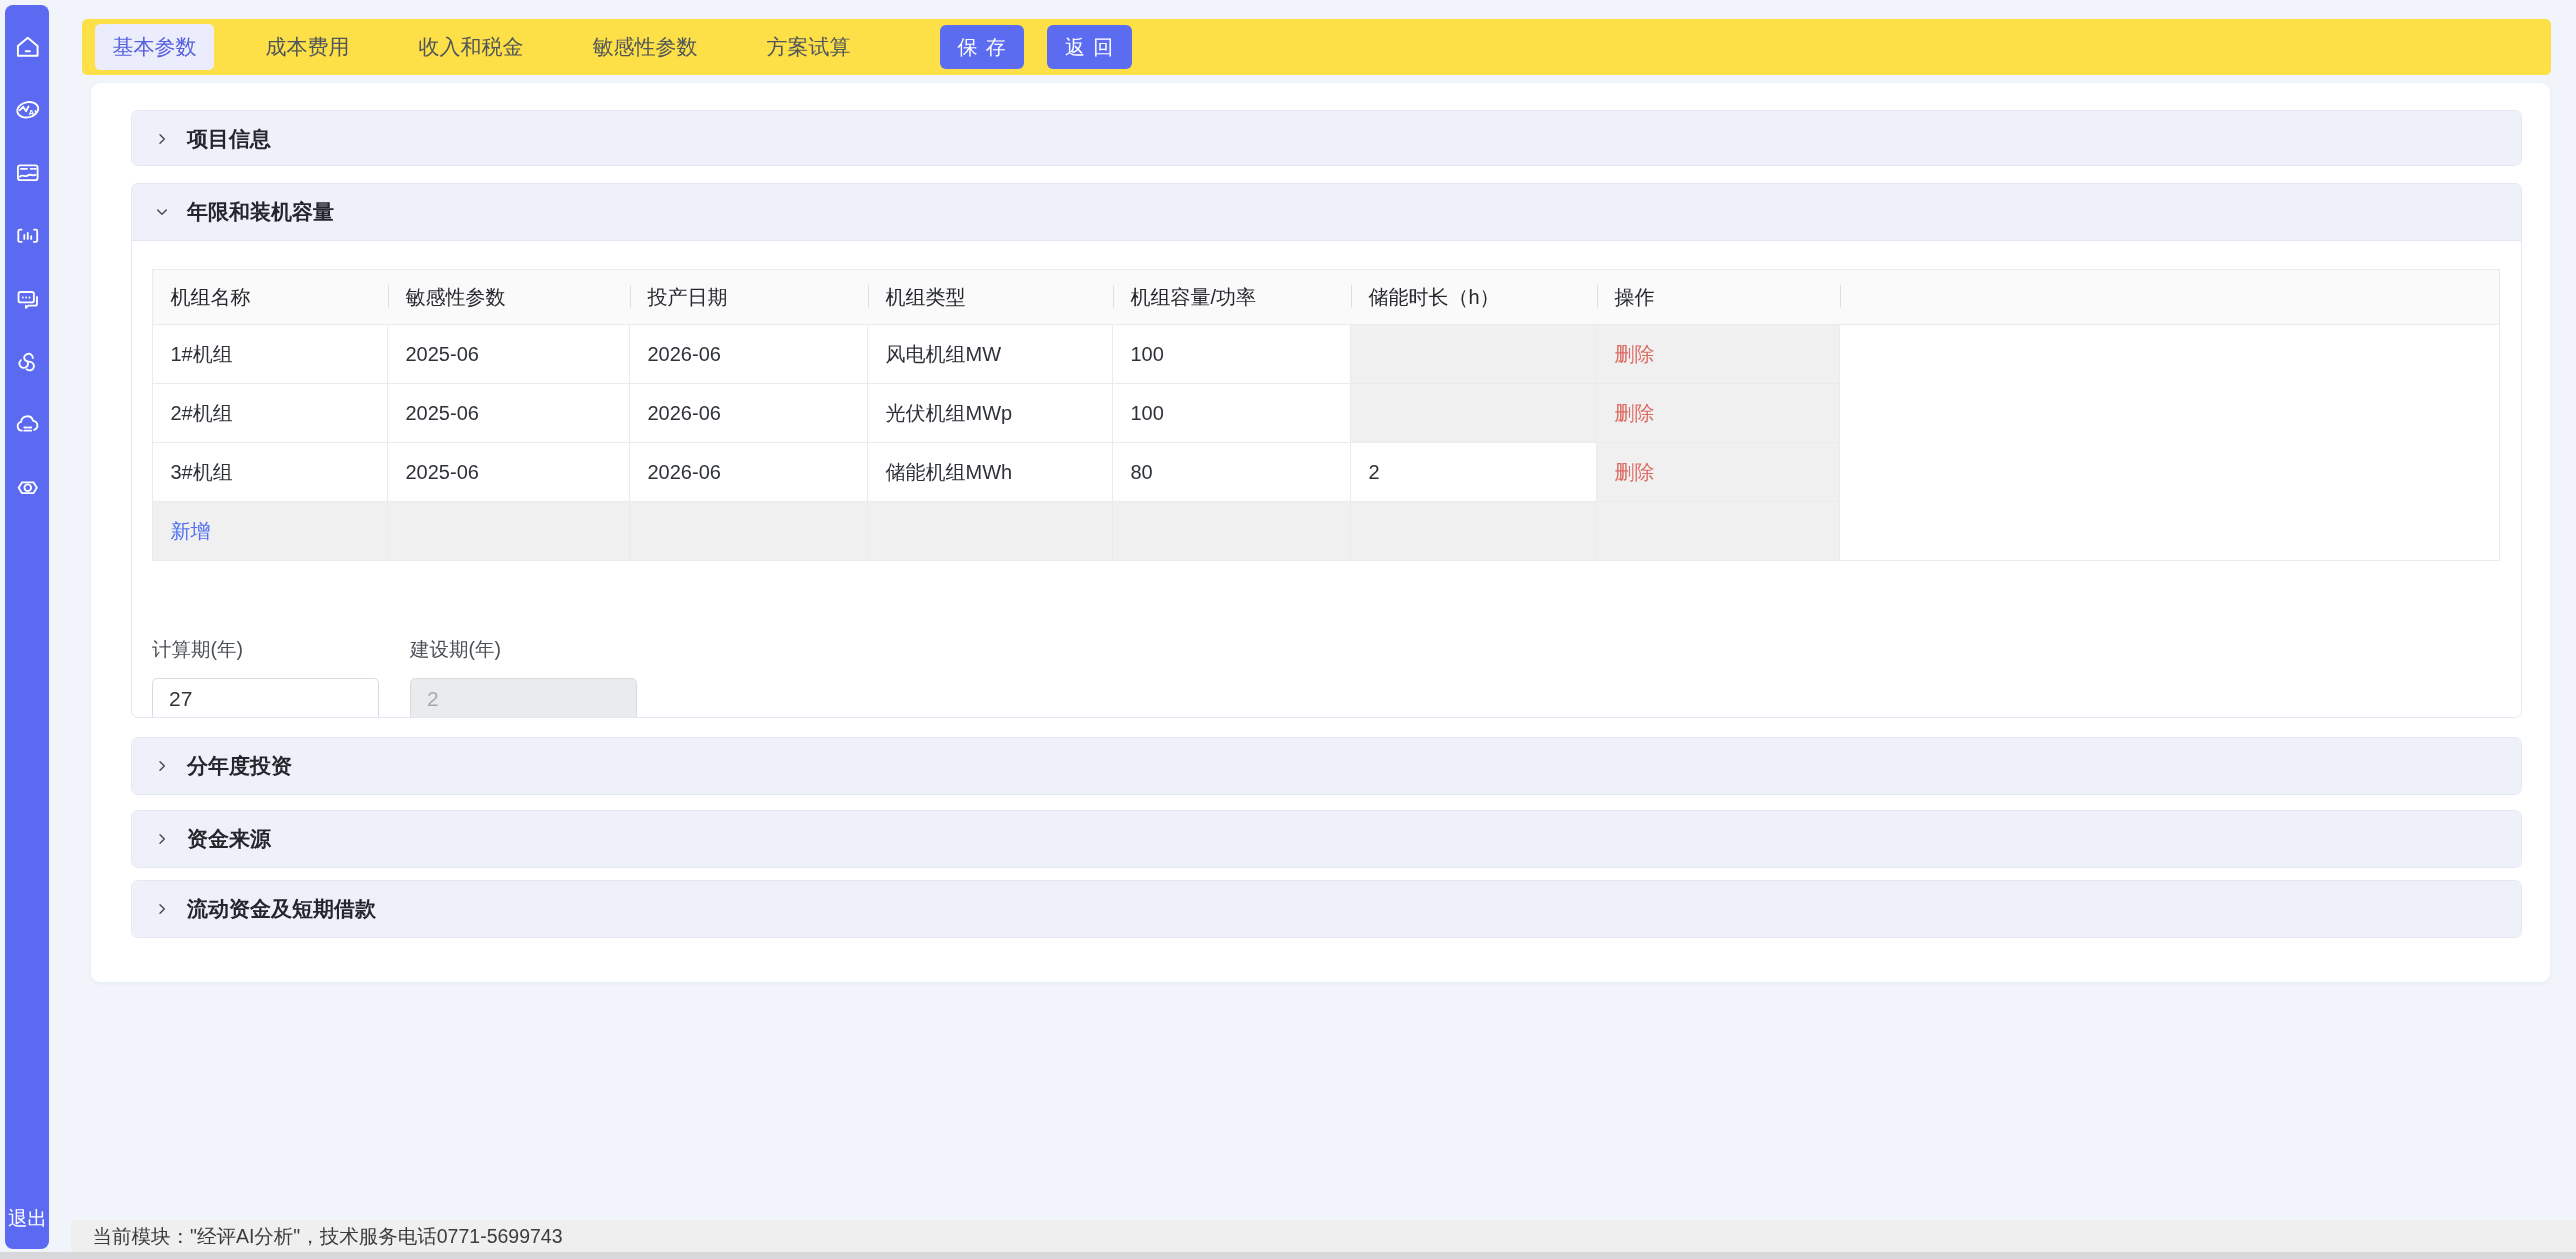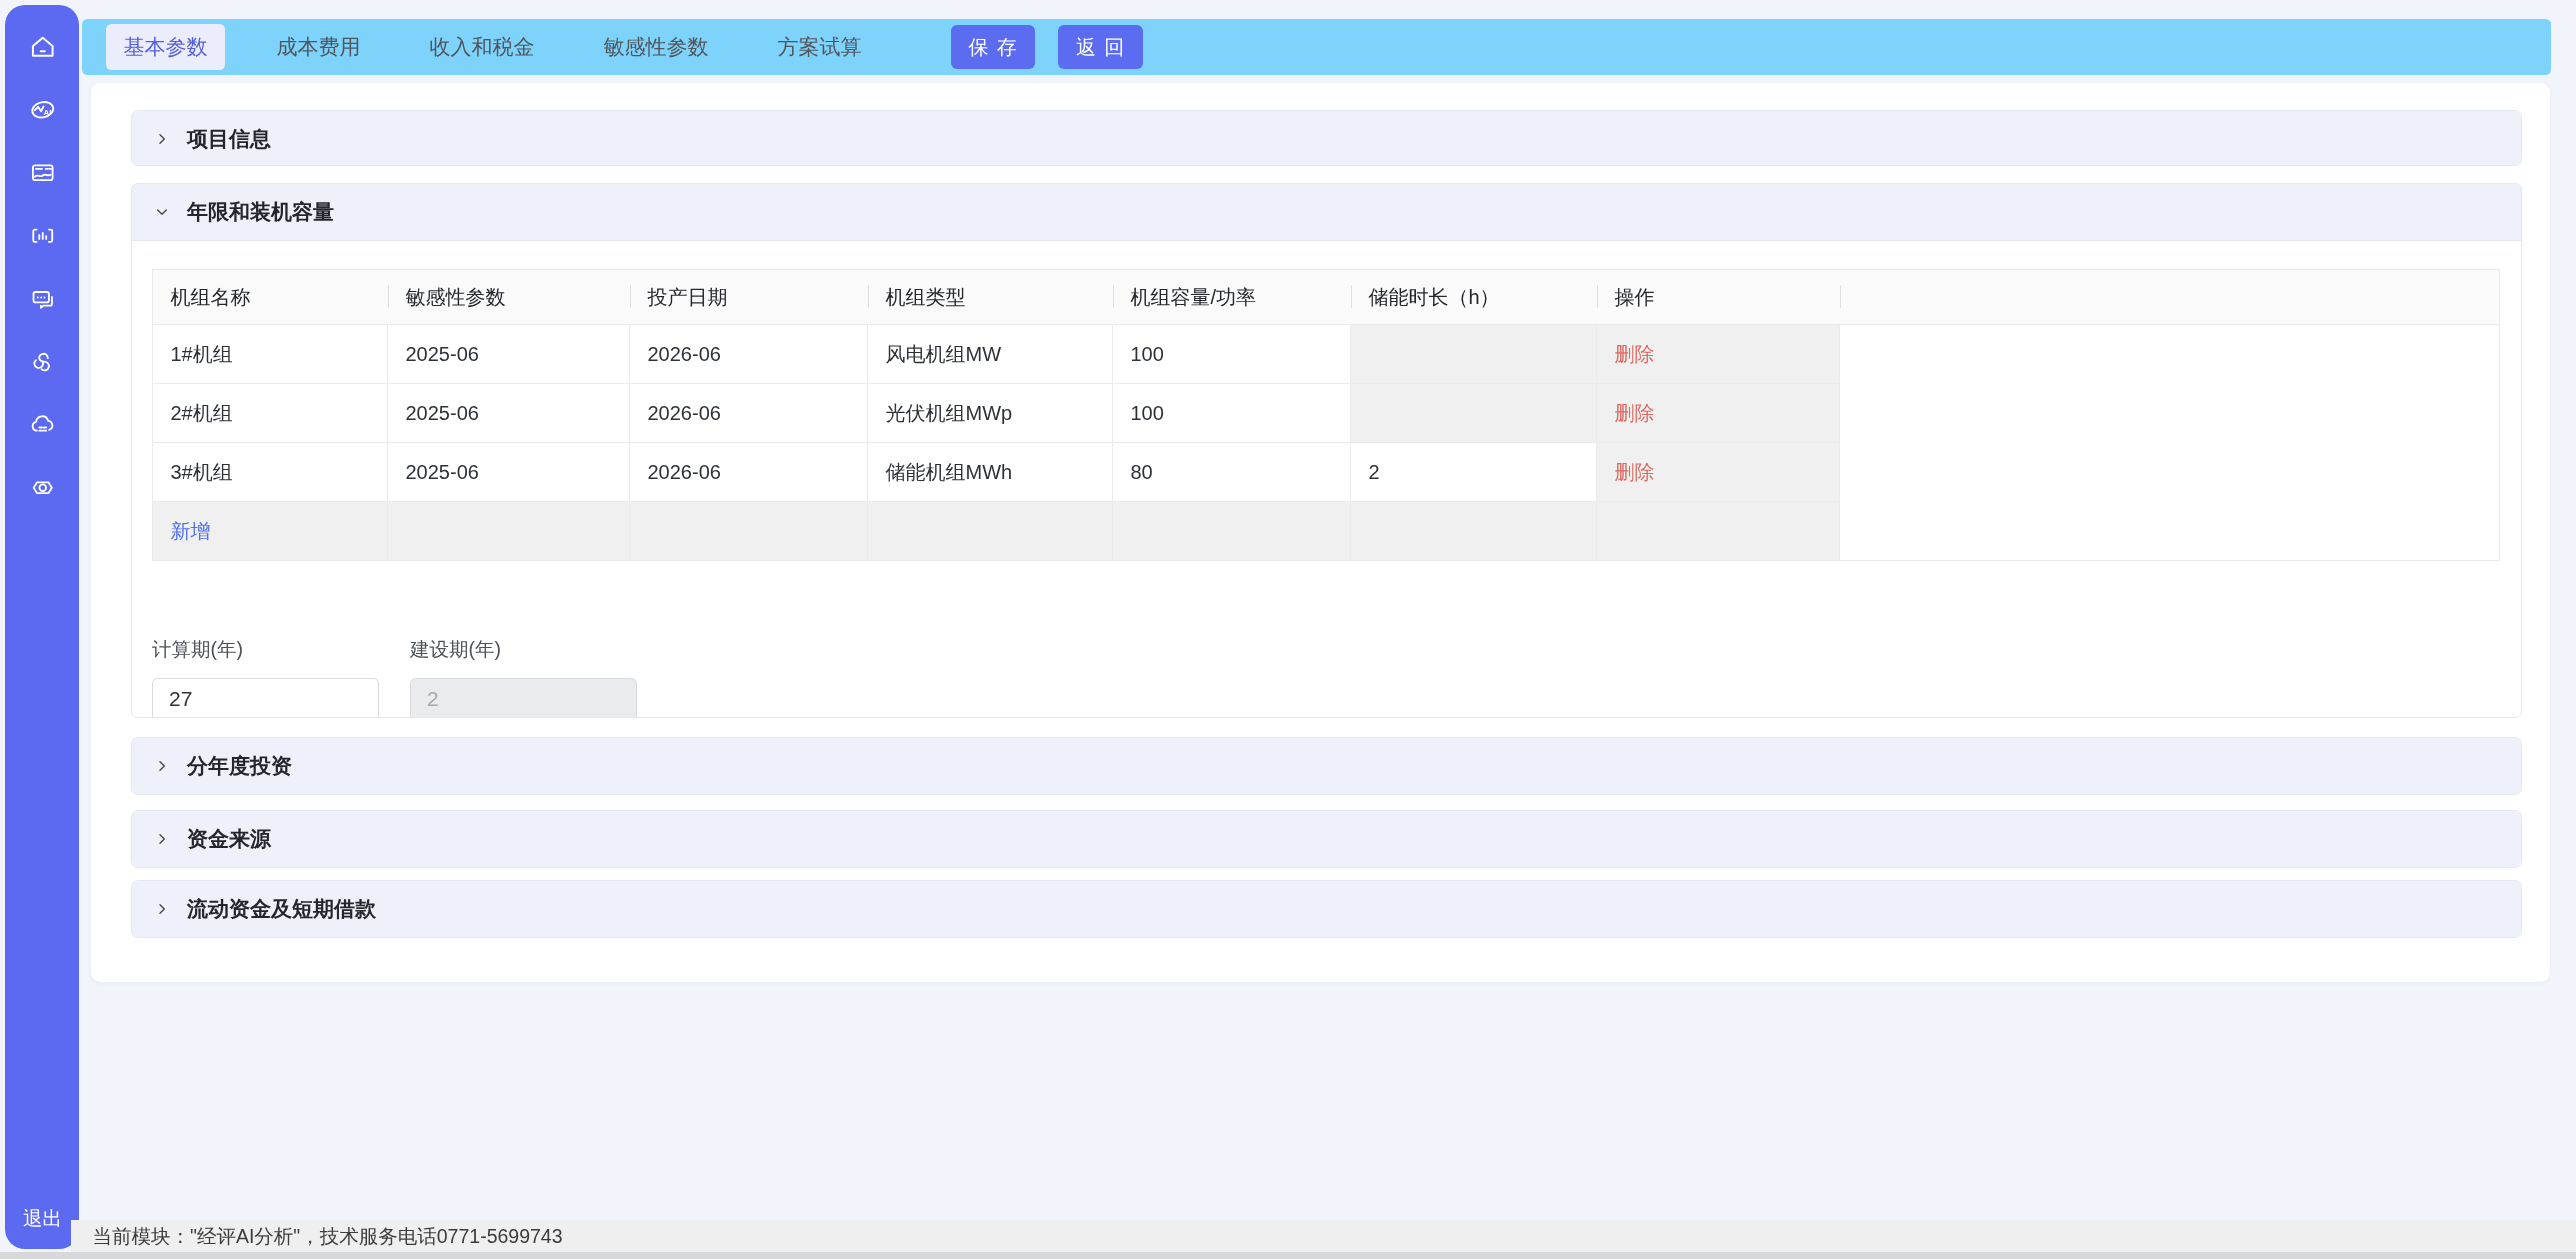--- a/index.html
+++ b/index.html
@@ -1,26 +1,26 @@
 <!DOCTYPE html>
 <html style="font-size:10.7px"><head>
 <meta charset="utf-8">
 <style>
   html,body{margin:0;padding:0;background:#f1f4fa;font-family:"Liberation Sans","DejaVu Sans",sans-serif;}
   .page{position:relative;width:2576px;height:1259px;background:#f1f4fa;overflow:hidden;}
 
   
-  .sidebar{position:absolute;left:5.4px;top:5.4px;width:74px;height:1244px;background:#5b6af0;border-radius:20px;display:flex;flex-direction:column;align-items:center;}
+  .sidebar{position:absolute;left:5.4px;top:5.4px;width:44px;height:1244px;background:#5b6af0;border-radius:8px;display:flex;flex-direction:column;align-items:center;}
   .sb-icons{display:flex;flex-direction:column;align-items:center;gap:32px;padding-top:25.5px;}
   .sb-icon{width:31px;height:31px;display:flex;align-items:center;justify-content:center;cursor:pointer;}
   .sb-icon svg{width:29.5px;height:29.5px;}
   .sb-exit{position:absolute;bottom:17.5px;left:0;width:100%;text-align:center;color:#fff;font-size:19.5px;cursor:pointer;}
 
   
-  .topbar{position:absolute;left:82px;top:19px;width:2469px;height:56px;background:#7dd3fc;border-radius:5.4px;display:flex;align-items:center;padding-left:24px;box-sizing:border-box;}
+  .topbar{position:absolute;left:82px;top:19px;width:2469px;height:56px;background:#fde047;border-radius:5.4px;display:flex;align-items:center;padding-left:13px;box-sizing:border-box;}
   .tab{font-size:21px;color:#50555b;margin-right:34px;cursor:pointer;padding:9.4px 17.5px;border-radius:5.4px;white-space:nowrap;}
   .tab.active{background:#ecedfc;color:#5560df;}
   .tb-btn{height:44px;min-width:76px;padding:0 17.5px;margin-right:23px;background:#5b6cf0;color:#fff;font-size:20px;border:none;border-radius:6px;cursor:pointer;letter-spacing:1.3px;font-family:inherit;}
   .tb-btn.save{margin-left:38px;}
 
   
   .card{position:absolute;left:91px;top:83px;width:2459px;height:899px;background:#ffffff;border-radius:9.4px;box-shadow:0 1.3px 5.4px rgba(30,40,90,.04);}
 
   .section{position:absolute;left:40px;width:2391px;border:0.7px solid #e3e7f1;border-radius:6.7px;background:#eef1f9;box-sizing:border-box;overflow:hidden;}
   .sec-head{height:56px;display:flex;align-items:center;padding-left:21.5px;gap:17.5px;cursor:pointer;background:#eef1f9;box-sizing:border-box;}

